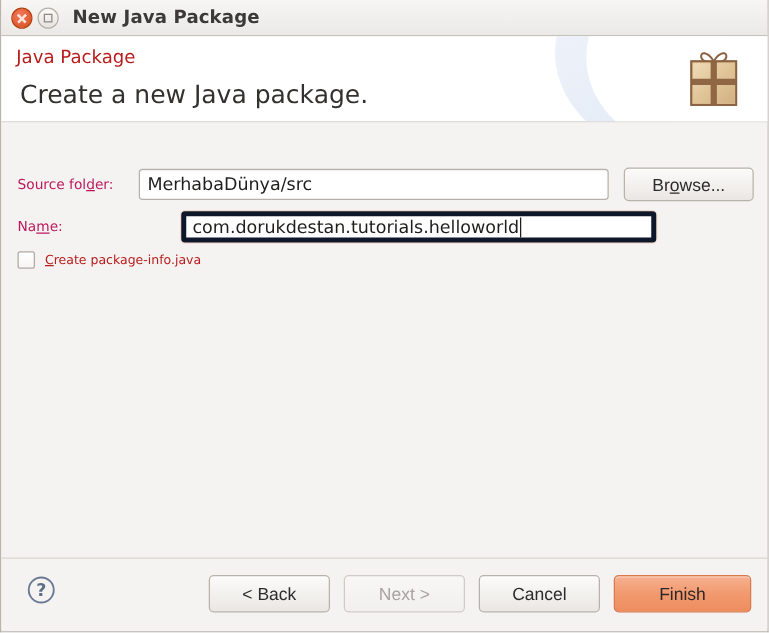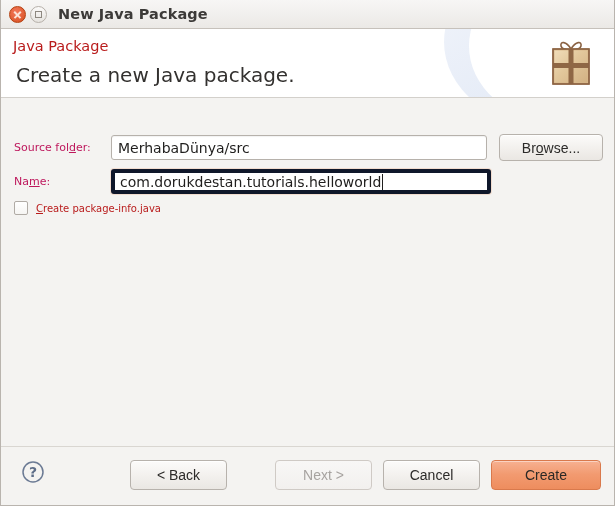--- a/index.html
+++ b/index.html
@@ -150,21 +150,21 @@
     color: #2e2c2b;
   }
   .row {
     position: absolute;
     left: 13px;
     right: 13px;
     display: flex;
     align-items: center;
   }
   .row-source { top: 37px; }
-  .row-name   { top: 71px; }
+  .row-name   { top: 71px; gap: 34px; }
   .field-label {
     font-size: 11px;
     color: #be185d;
     white-space: nowrap;
   }
   .field-label .mn { text-decoration: underline; }
   .label-source { width: 97px; }
   .label-name   { width: 97px; }
 
   .textfield {
@@ -270,21 +270,20 @@
   }
   .btn-nav {
     width: 97px;
     height: 30px;
   }
   .btn-nav.disabled {
     color: #a7a3a0;
     background: linear-gradient(to bottom, #f8f7f6 0%, #f2f0ee 100%);
     border-color: #cfcac5;
     box-shadow: none;
-    margin-left: 37px;
   }
   .btn-finish {
     width: 110px;
     height: 30px;
     color: #2b2926;
     background: linear-gradient(to bottom, #f7b191 0%, #f29a70 48%, #ee8d5e 100%);
     border: 1px solid #d9794c;
     box-shadow: inset 0 1px 0 rgba(255,255,255,0.45);
   }
 </style>
@@ -364,17 +363,17 @@
     <div class="help-icon">
       <svg width="24" height="24" viewBox="0 0 24 24">
         <circle cx="12" cy="12" r="10" fill="none" stroke="#6b7a94" stroke-width="1.5"></circle>
         <text x="12" y="17" font-family="DejaVu Sans, sans-serif" font-size="14" font-weight="bold" fill="#5d6d88" text-anchor="middle">?</text>
       </svg>
     </div>
     <div class="footer-buttons">
       <div class="btn btn-nav">&lt; Back</div>
       <div class="btn btn-nav disabled">Next &gt;</div>
       <div class="btn btn-nav">Cancel</div>
-      <div class="btn btn-finish">Create</div>
+      <div class="btn btn-finish">Finish</div>
     </div>
   </div>
 
 </div>
 
 </body></html>

